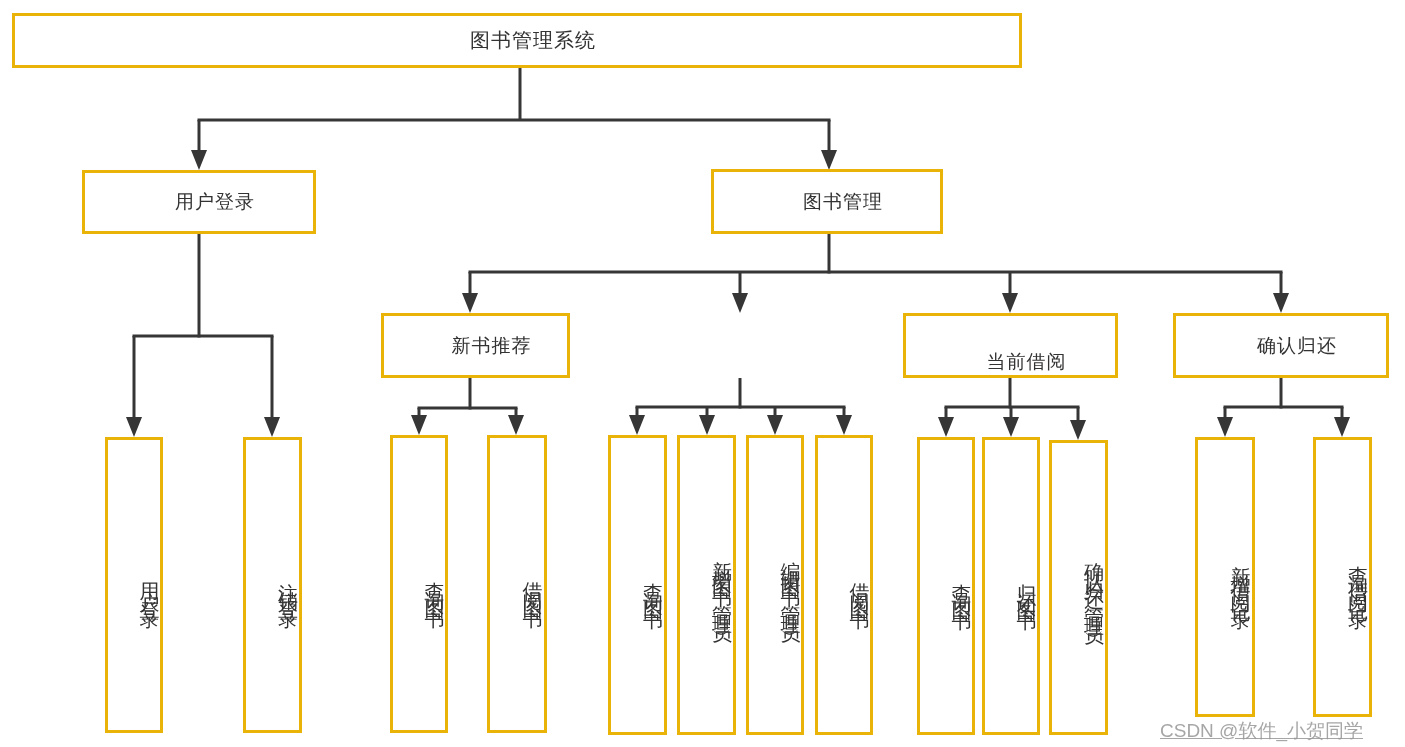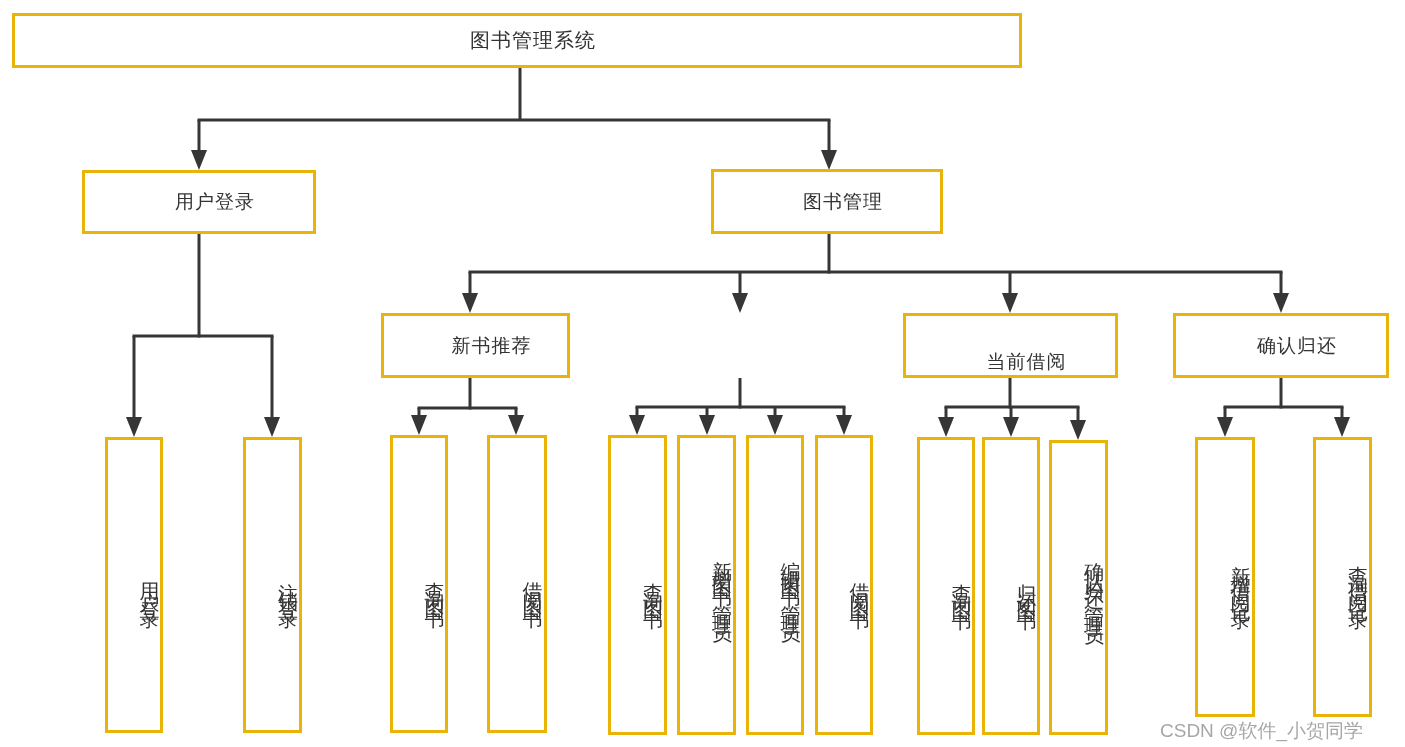--- a/index.html
+++ b/index.html
@@ -38,20 +38,21 @@
   }
   .root-node span { font-size: 20px; }
   .watermark {
     position: absolute;
     left: 1160px;
     top: 718px;
     font-size: 19px;
     color: rgba(150, 150, 150, 0.85);
     white-space: nowrap;
     z-index: 5;
+    text-decoration: underline;
   }
 </style>
 </head>
 <body>
 
 <div class="stage">
 
   <svg class="connectors" width="1405" height="747" viewBox="0 0 1405 747" xmlns="http://www.w3.org/2000/svg">
     <g stroke="#363636" stroke-width="3" fill="none">
 

